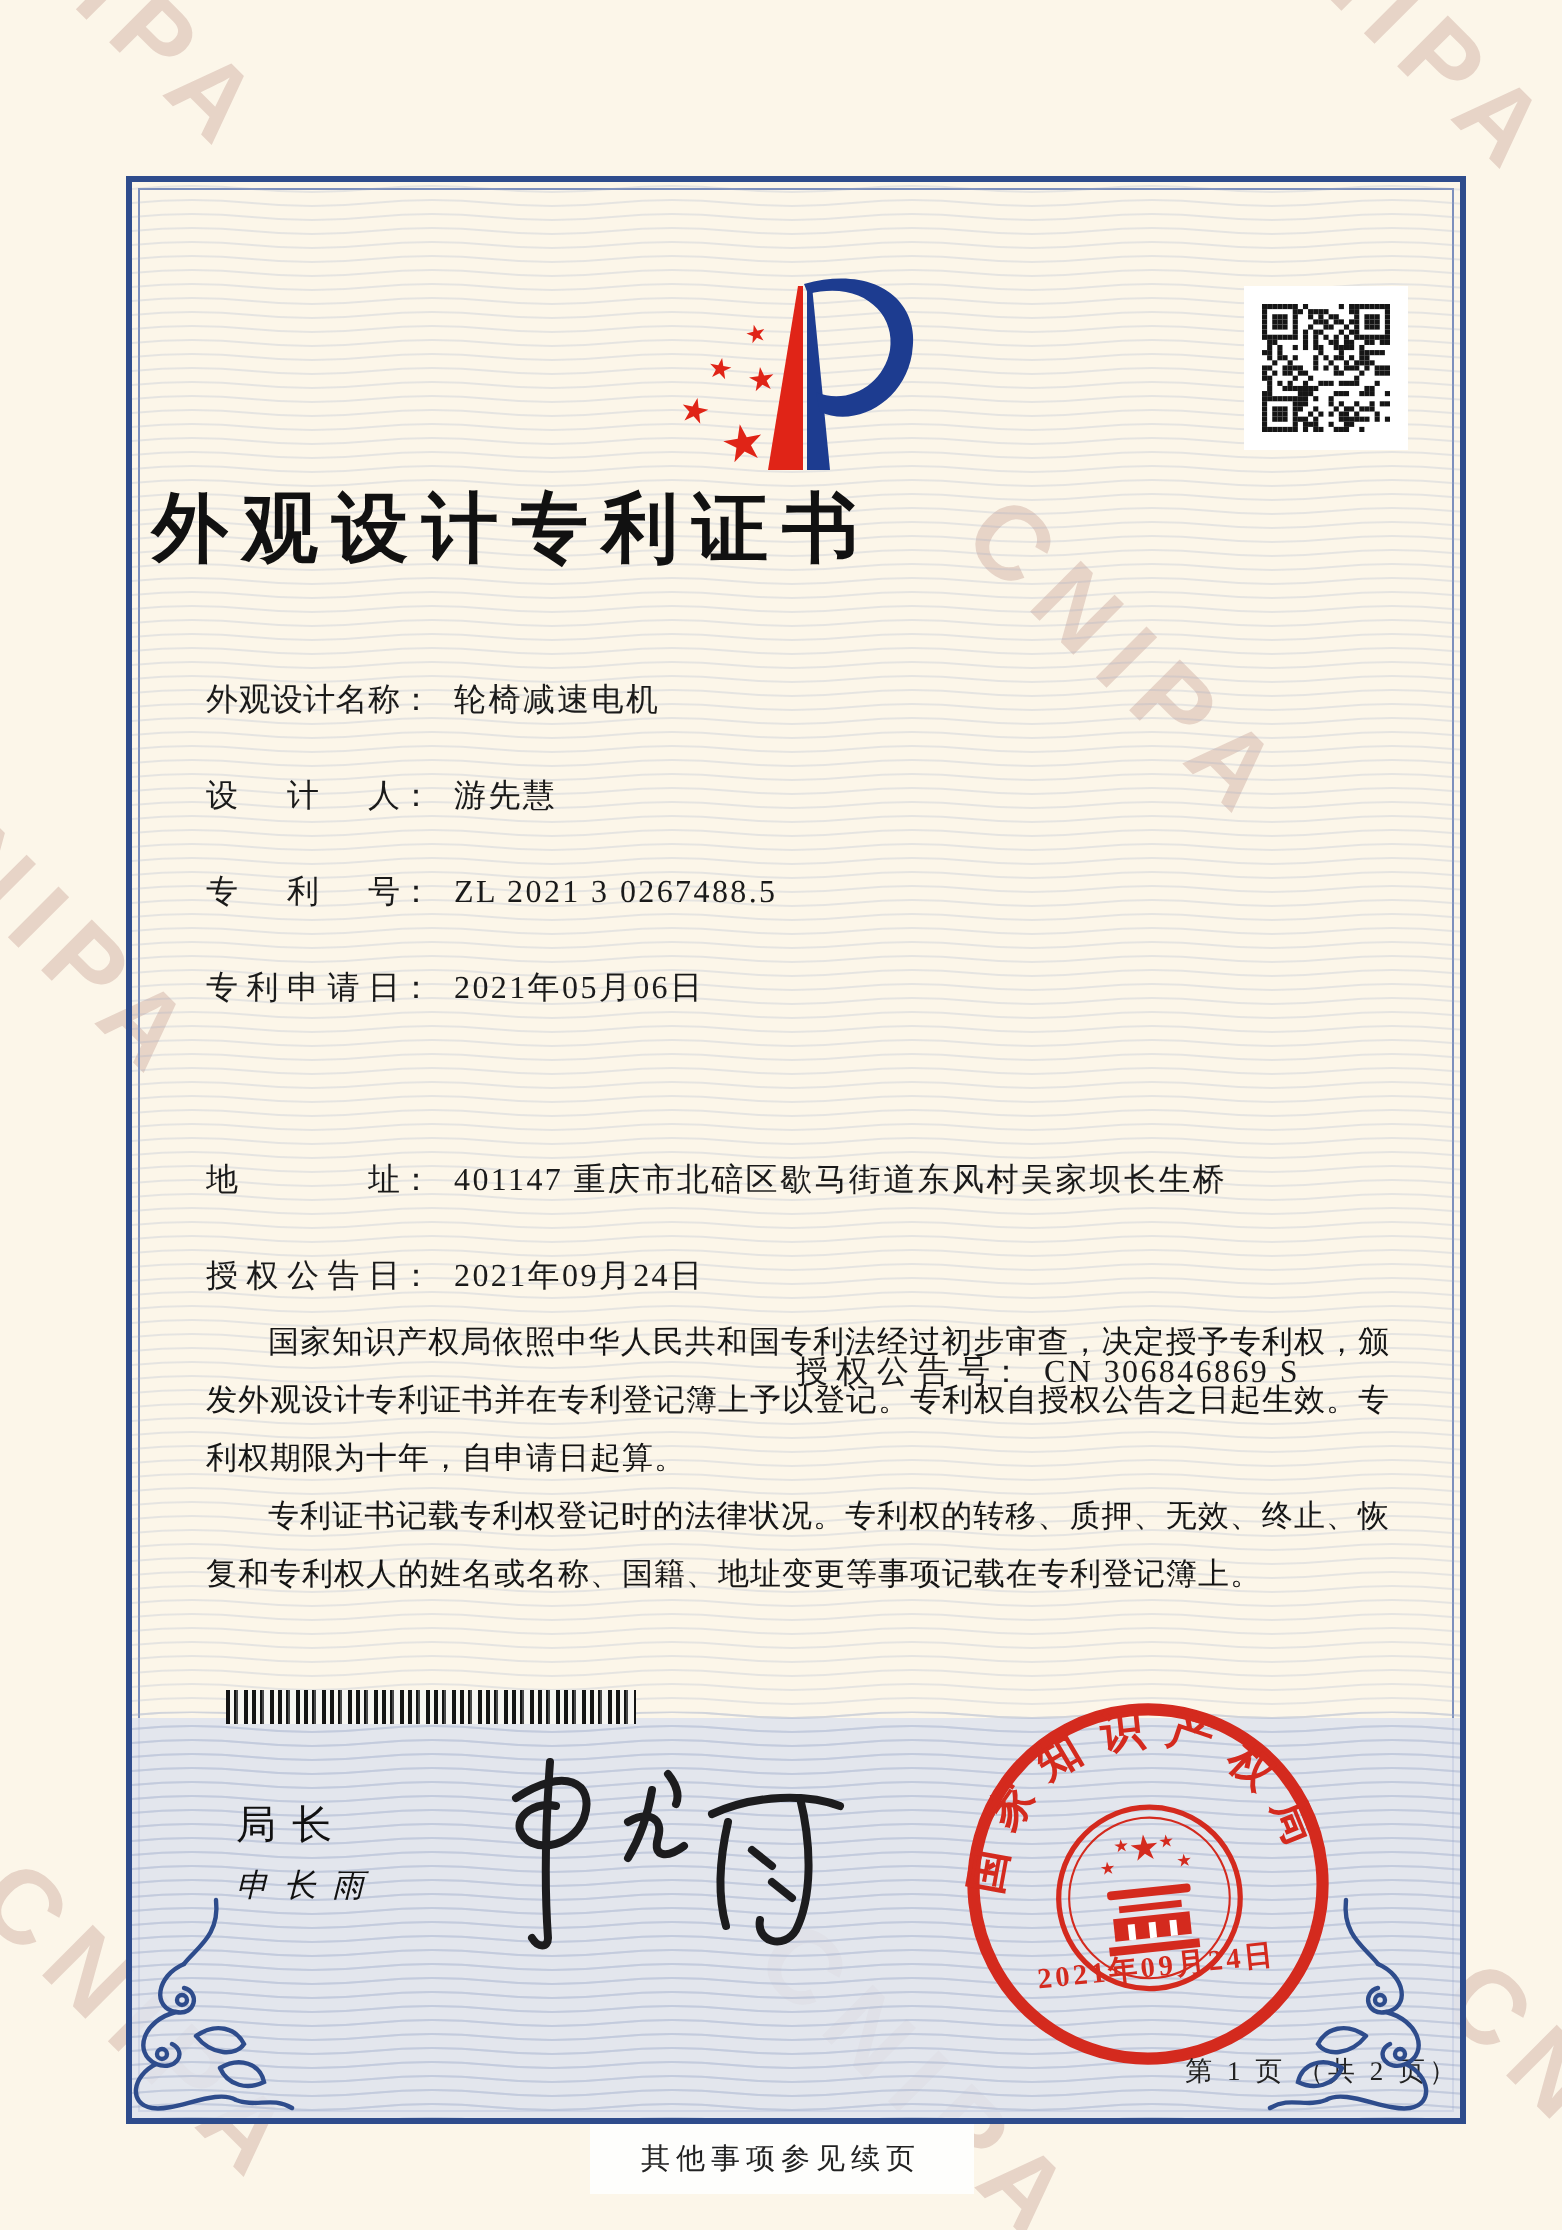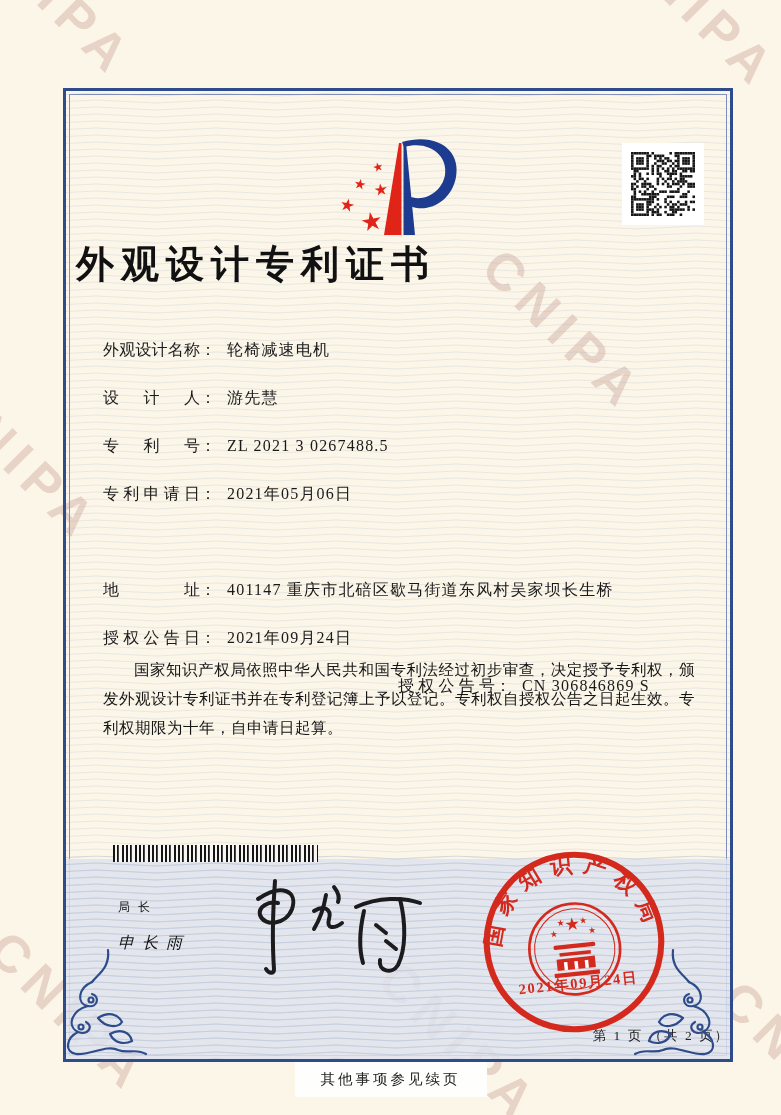--- a/index.html
+++ b/index.html
@@ -25,26 +25,26 @@
   .qr-box svg{position:absolute;left:9px;top:9px;width:64px;height:64px;}
   .logo{position:absolute;left:252px;top:38px;width:170px;height:122px;}
   .title{position:absolute;left:0;top:148px;width:100%;text-align:left;
       font-size:38px;font-weight:bold;letter-spacing:7px;color:#111;padding-left:10px;}
   .row{position:absolute;left:37px;font-size:16px;color:var(--ink);white-space:nowrap;}
   .flabel{display:inline-block;width:97px;text-align:justify;text-align-last:justify;vertical-align:top;}
   .fcolon{display:inline-block;}
   .fvalue{margin-left:11px;letter-spacing:1.2px;}
   .pair2{position:absolute;left:295px;top:0;margin-top:48px;}
   .paras{position:absolute;left:37px;top:566px;width:592px;font-size:15.5px;
-      line-height:29px;color:#151515;text-align:justify;font-family:Liberation Mono, monospace;}
+      line-height:29px;color:#151515;text-align:justify;}
   .paras p{margin:0;text-indent:2em;letter-spacing:0.5px;}
   .barcode{position:absolute;left:47px;top:754px;width:205px;height:17px;background-color:#f7f6f2;
       background-image:repeating-linear-gradient(90deg,#141414 0 2px,transparent 2px 4px,#141414 4px 5px,
       #4a4a4a 5px 6px,transparent 6px 9px,#141414 9px 11px,transparent 11px 13px);}
-  .signer-title{position:absolute;left:52px;top:808px;font-size:12px;letter-spacing:8px;color:#111;}
+  .signer-title{position:absolute;left:52px;top:808px;font-size:20px;letter-spacing:8px;color:#111;}
   .signer-name{position:absolute;left:52px;top:842px;font-size:16px;letter-spacing:8px;color:#111;font-style:italic;}
   .signature{position:absolute;left:162px;top:778px;width:215px;height:112px;}
   .seal{position:absolute;left:412px;top:755px;width:192px;height:192px;transform:rotate(-6deg);}
   .page-num{position:absolute;left:0;top:936px;width:100%;text-align:right;
       font-size:13.5px;letter-spacing:2px;color:#222;}
   .cont-note{position:absolute;left:50%;top:1062px;transform:translateX(-50%);
       background:#fefefc;padding:8px 26px;font-size:14.5px;letter-spacing:3px;color:#222;z-index:3;white-space:nowrap;text-align:right;}
   .orn{position:absolute;width:100px;height:122px;z-index:4;}
   .orn-left{left:48px;top:948px;}
   .orn-right{left:633px;top:948px;transform:scaleX(-1);}
@@ -421,20 +421,21 @@
       </div>
       <div class="row" style="top:537px">
         <span class="flabel">授权公告日</span><span class="fcolon">：</span><span class="fvalue">2021年09月24日</span>
         <span class="pair2">
           <span class="flabel">授权公告号</span><span class="fcolon">：</span><span class="fvalue">CN 306846869 S</span>
         </span>
       </div>
 
       <div class="paras">
         <p>国家知识产权局依照中华人民共和国专利法经过初步审查，决定授予专利权，颁发外观设计专利证书并在专利登记簿上予以登记。专利权自授权公告之日起生效。专利权期限为十年，自申请日起算。</p>
+        <p>专利证书记载专利权登记时的法律状况。专利权的转移、质押、无效、终止、恢复和专利权人的姓名或名称、国籍、地址变更等事项记载在专利登记簿上。</p>
       </div>
 
       <div class="barcode"></div>
 
       <div class="signer-title">局长</div>
       <div class="signer-name">申长雨</div>
 
       <div class="signature">
         <svg viewBox="0 0 215 112" width="215" height="112" fill="none" stroke="#1c1c1e" stroke-width="4" stroke-linecap="round">
           <path d="M30,30 C54,14 70,22 64,40 C58,56 36,58 32,46 C30,38 40,32 50,34"></path>

